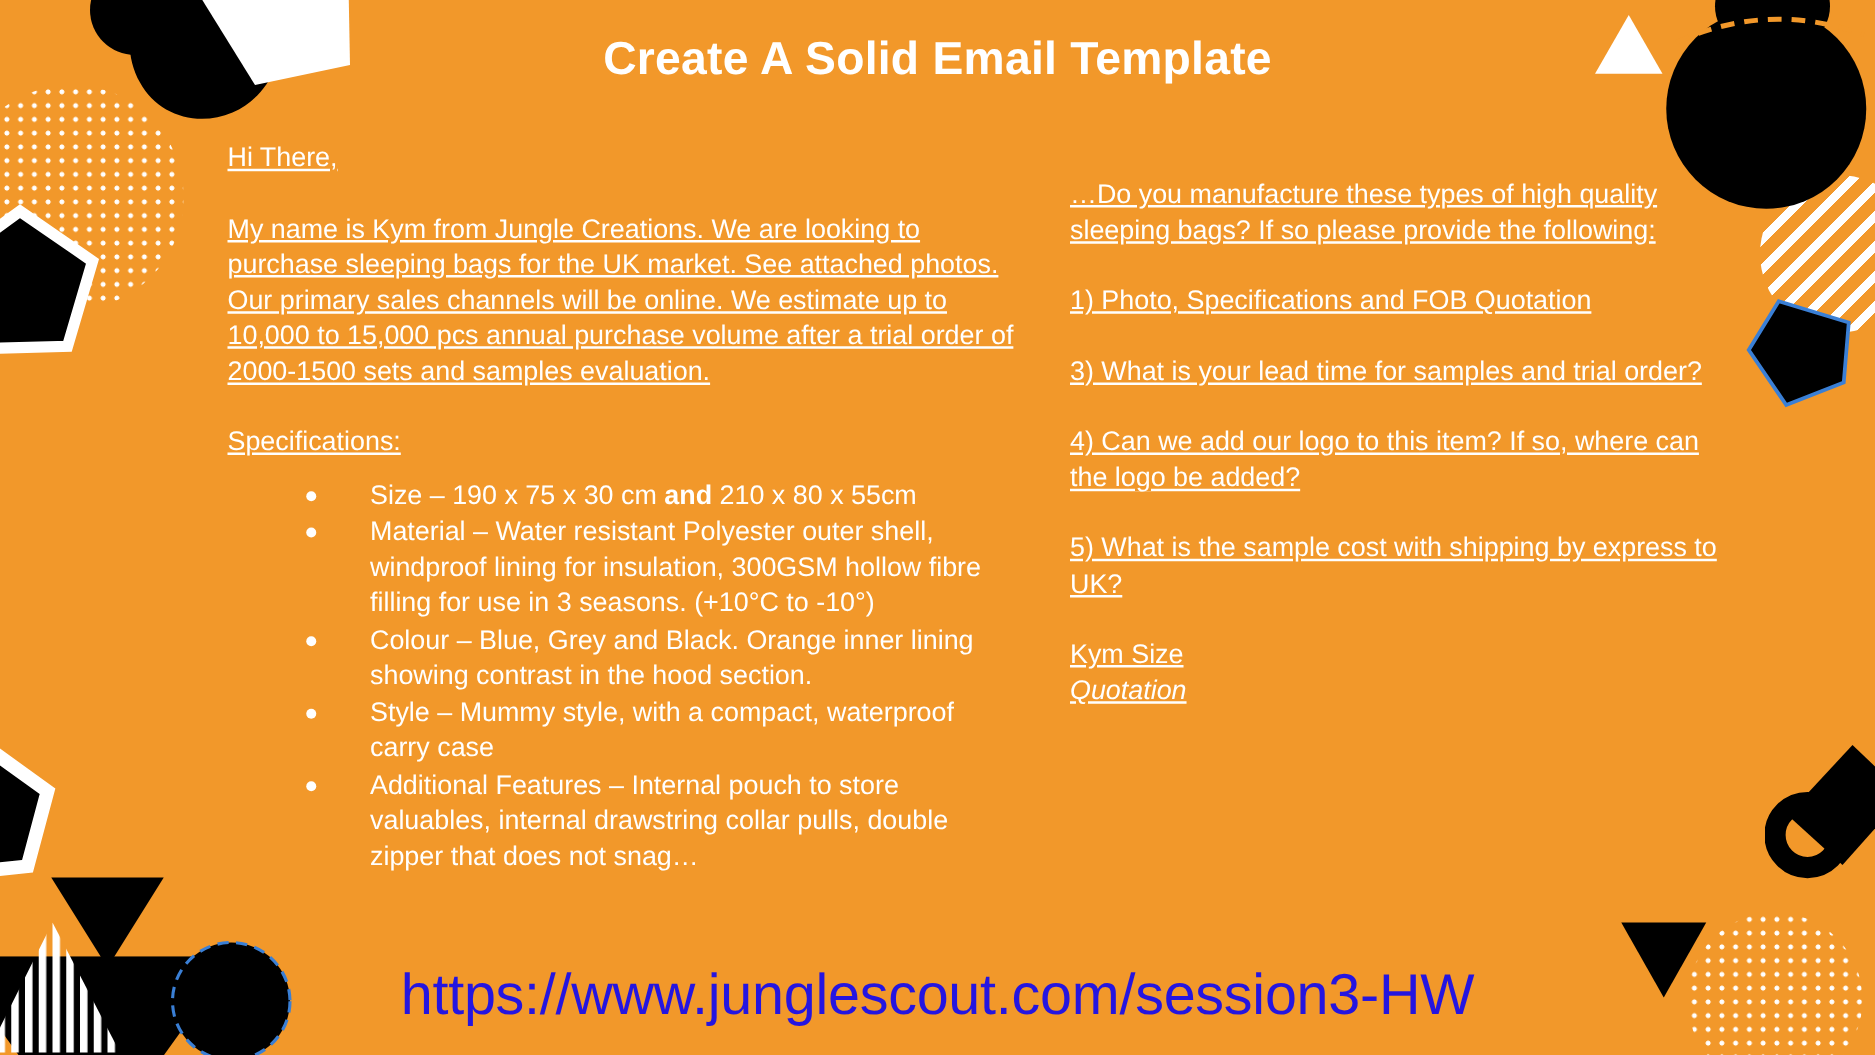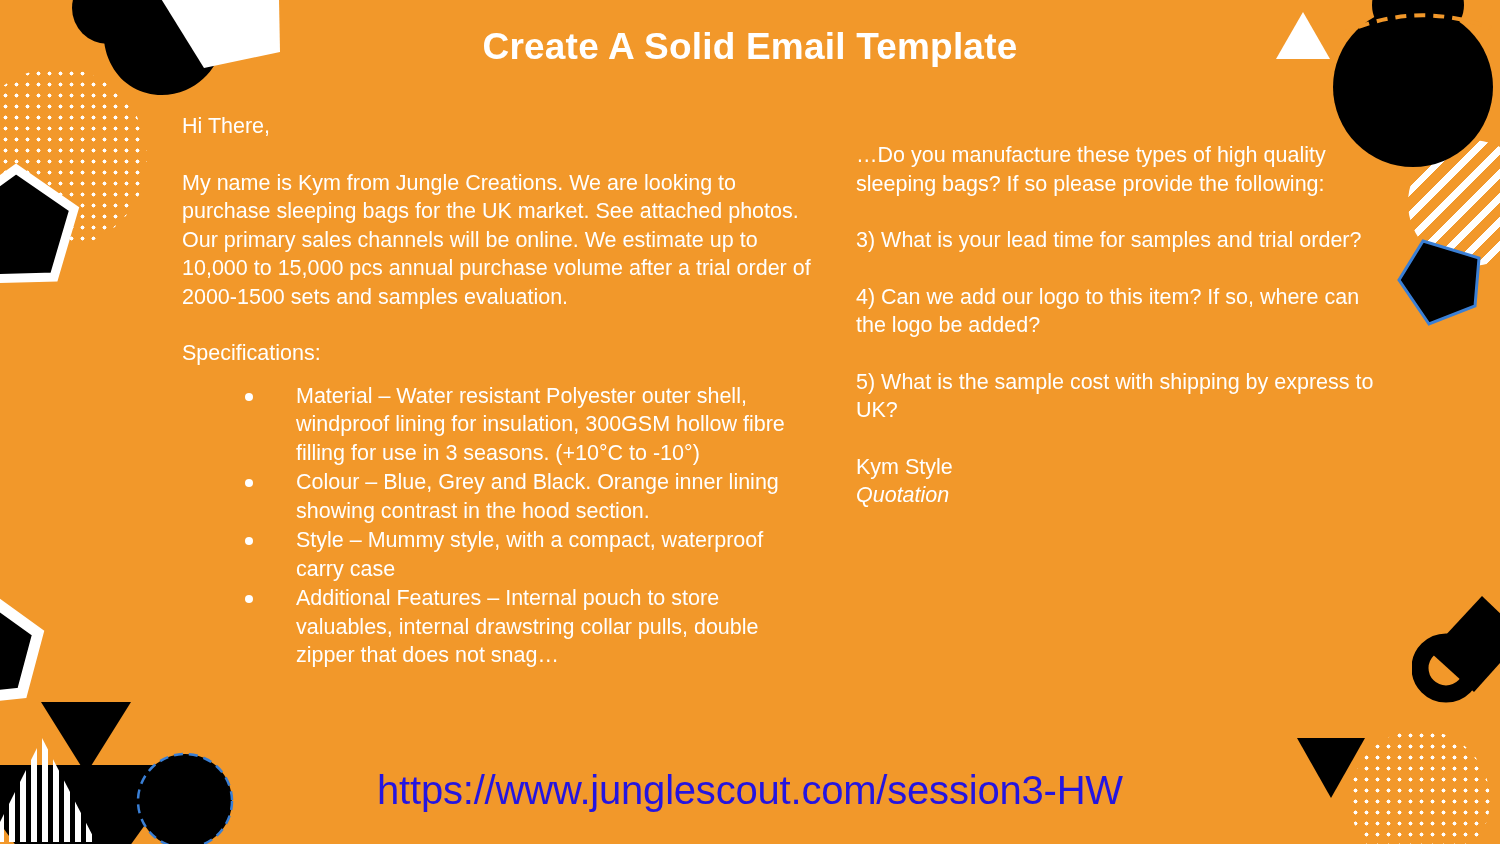--- a/index.html
+++ b/index.html
@@ -53,21 +53,21 @@
 
   .col {
     position:absolute;
     color:#ffffff;
     font-size:21.5px;
     line-height:28.5px;
   }
   .col-left  { left:182px; top:112px; width:632px; }
   .col-right { left:856px; top:112px; width:520px;margin-top:29px; }
 
-  .para { margin:0 0 28px 0; }
+  .para { margin:0 0 28px 0;text-decoration:underline; }
   .para.tight { margin-bottom:0; }
 
   ul.specs {
     list-style:none;
     margin:14px 0 0 0;
     padding:0;
   }
   ul.specs li {
     position:relative;
     padding-left:114px;
@@ -82,21 +82,21 @@
     border-radius:50%;
   }
   b.strong { font-weight:bold; }
   i.ital { font-style:italic; }
 
   .url {
     position:absolute;
     top:768px; left:0; width:1500px;
     text-align:center;
     color:#2515E0;
-    font-size:40px;
+    font-size:46px;
     letter-spacing:-0.2px;
   }
 </style>
 </head>
 <body>
 
 <div id="slide">
 
   <div class="deco blk circle" style="left:72px; top:-28px; width:72px; height:72px;"></div>
 
@@ -173,32 +173,34 @@
   <div id="content">
 
     <div class="title">Create A Solid Email Template</div>
 
     <div class="col col-left">
       <p class="para">Hi There,</p>
       <p class="para">My name is Kym from Jungle Creations. We are looking to purchase sleeping bags for the UK market. See attached photos. Our primary sales channels will be online. We estimate up to 10,000 to 15,000 pcs annual purchase volume after a trial order of 2000-1500 sets and samples evaluation.</p>
       <p class="para tight">Specifications:</p>
 
       <ul class="specs">
+        <li><span>Size – 190 x 75 x 30 cm </span><b class="strong">and</b><span> 210 x 80 x 55cm</span></li>
         <li><span>Material – Water resistant Polyester outer shell, windproof lining for insulation, 300GSM hollow fibre filling for use in 3 seasons. (+10°C to  -10°)</span></li>
         <li><span>Colour – Blue, Grey and Black. Orange inner lining showing contrast in the hood section.</span></li>
         <li><span>Style – Mummy style, with a compact, waterproof carry case</span></li>
         <li><span>Additional Features – Internal pouch to store valuables, internal drawstring collar pulls, double zipper that does not snag…</span></li>
       </ul>
     </div>
 
     <div class="col col-right">
       <p class="para">…Do you manufacture these types of high quality sleeping bags? If so please provide the following:</p>
+      <p class="para">1) Photo, Specifications and FOB Quotation</p>
       <p class="para">3) What is your lead time for samples and trial order?</p>
       <p class="para">4) Can we add our logo to this item? If so, where can the logo be added?</p>
       <p class="para">5) What is the sample cost with shipping by express to UK?</p>
-      <p class="para tight">Kym Style</p>
+      <p class="para tight">Kym Size</p>
       <p class="para tight"><i class="ital">Quotation</i></p>
     </div>
 
     <div class="url">https://www.junglescout.com/session3-HW</div>
 
   </div>
 </div>
 
 </body></html>

